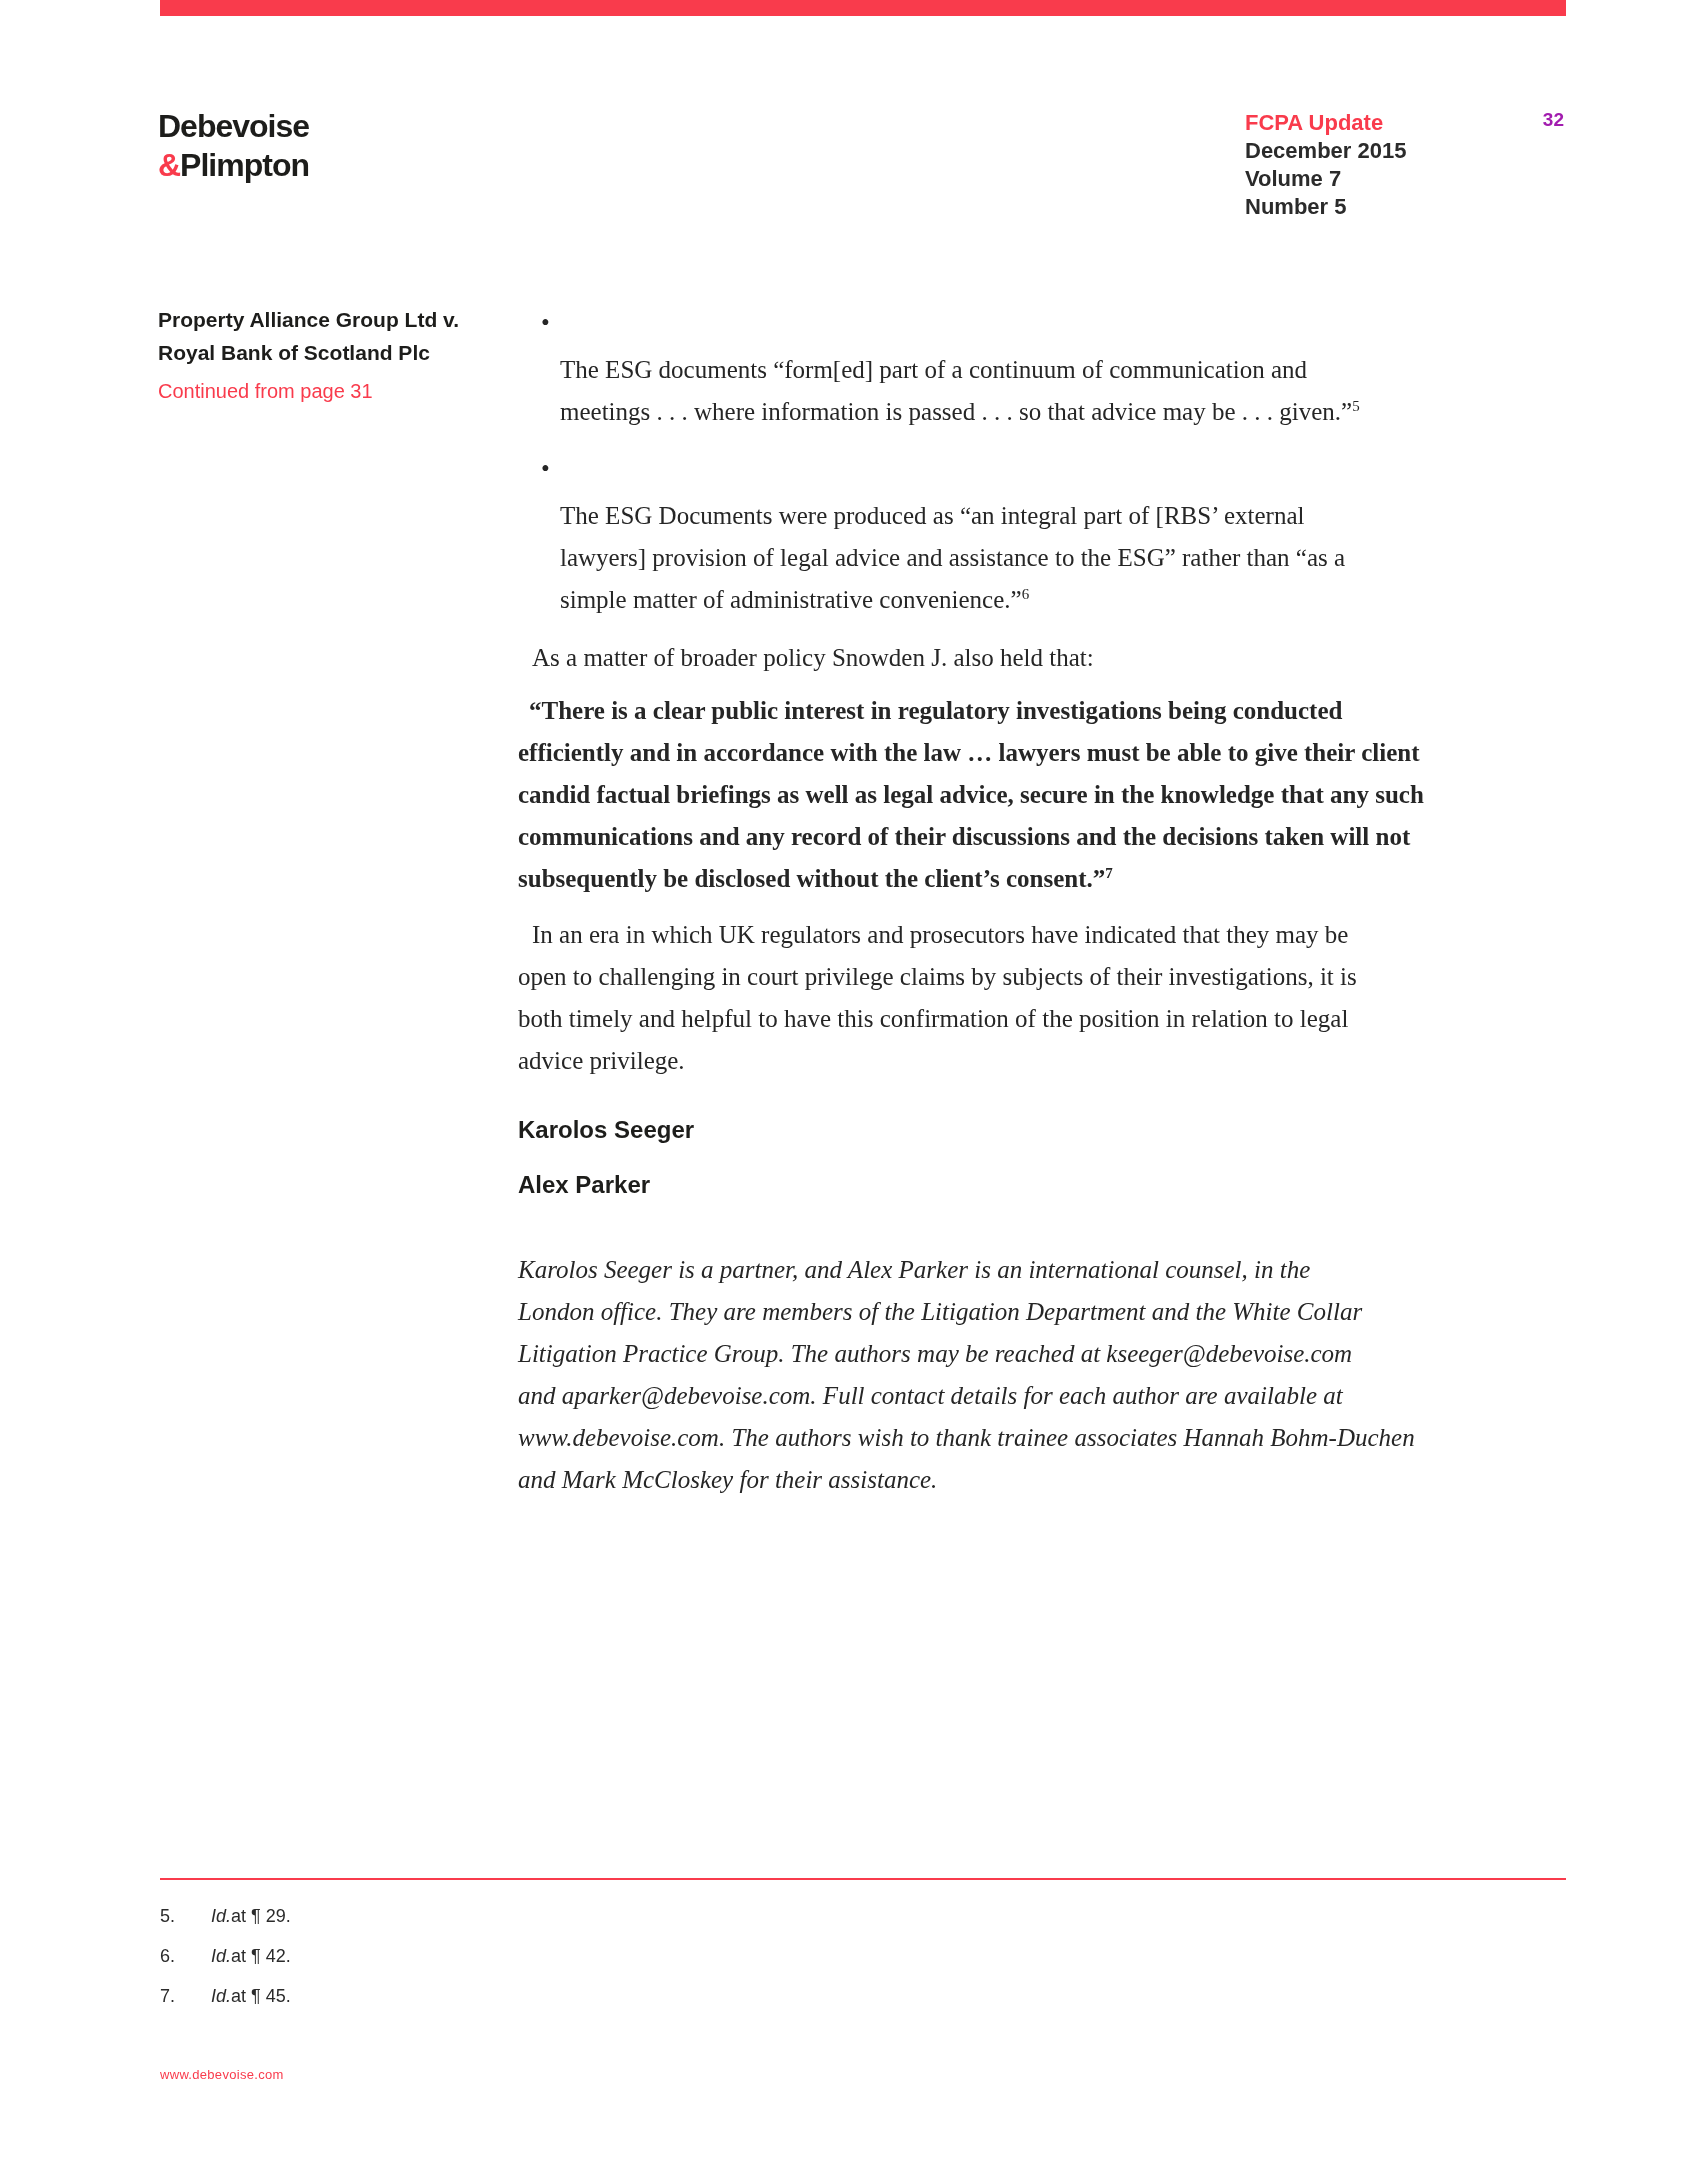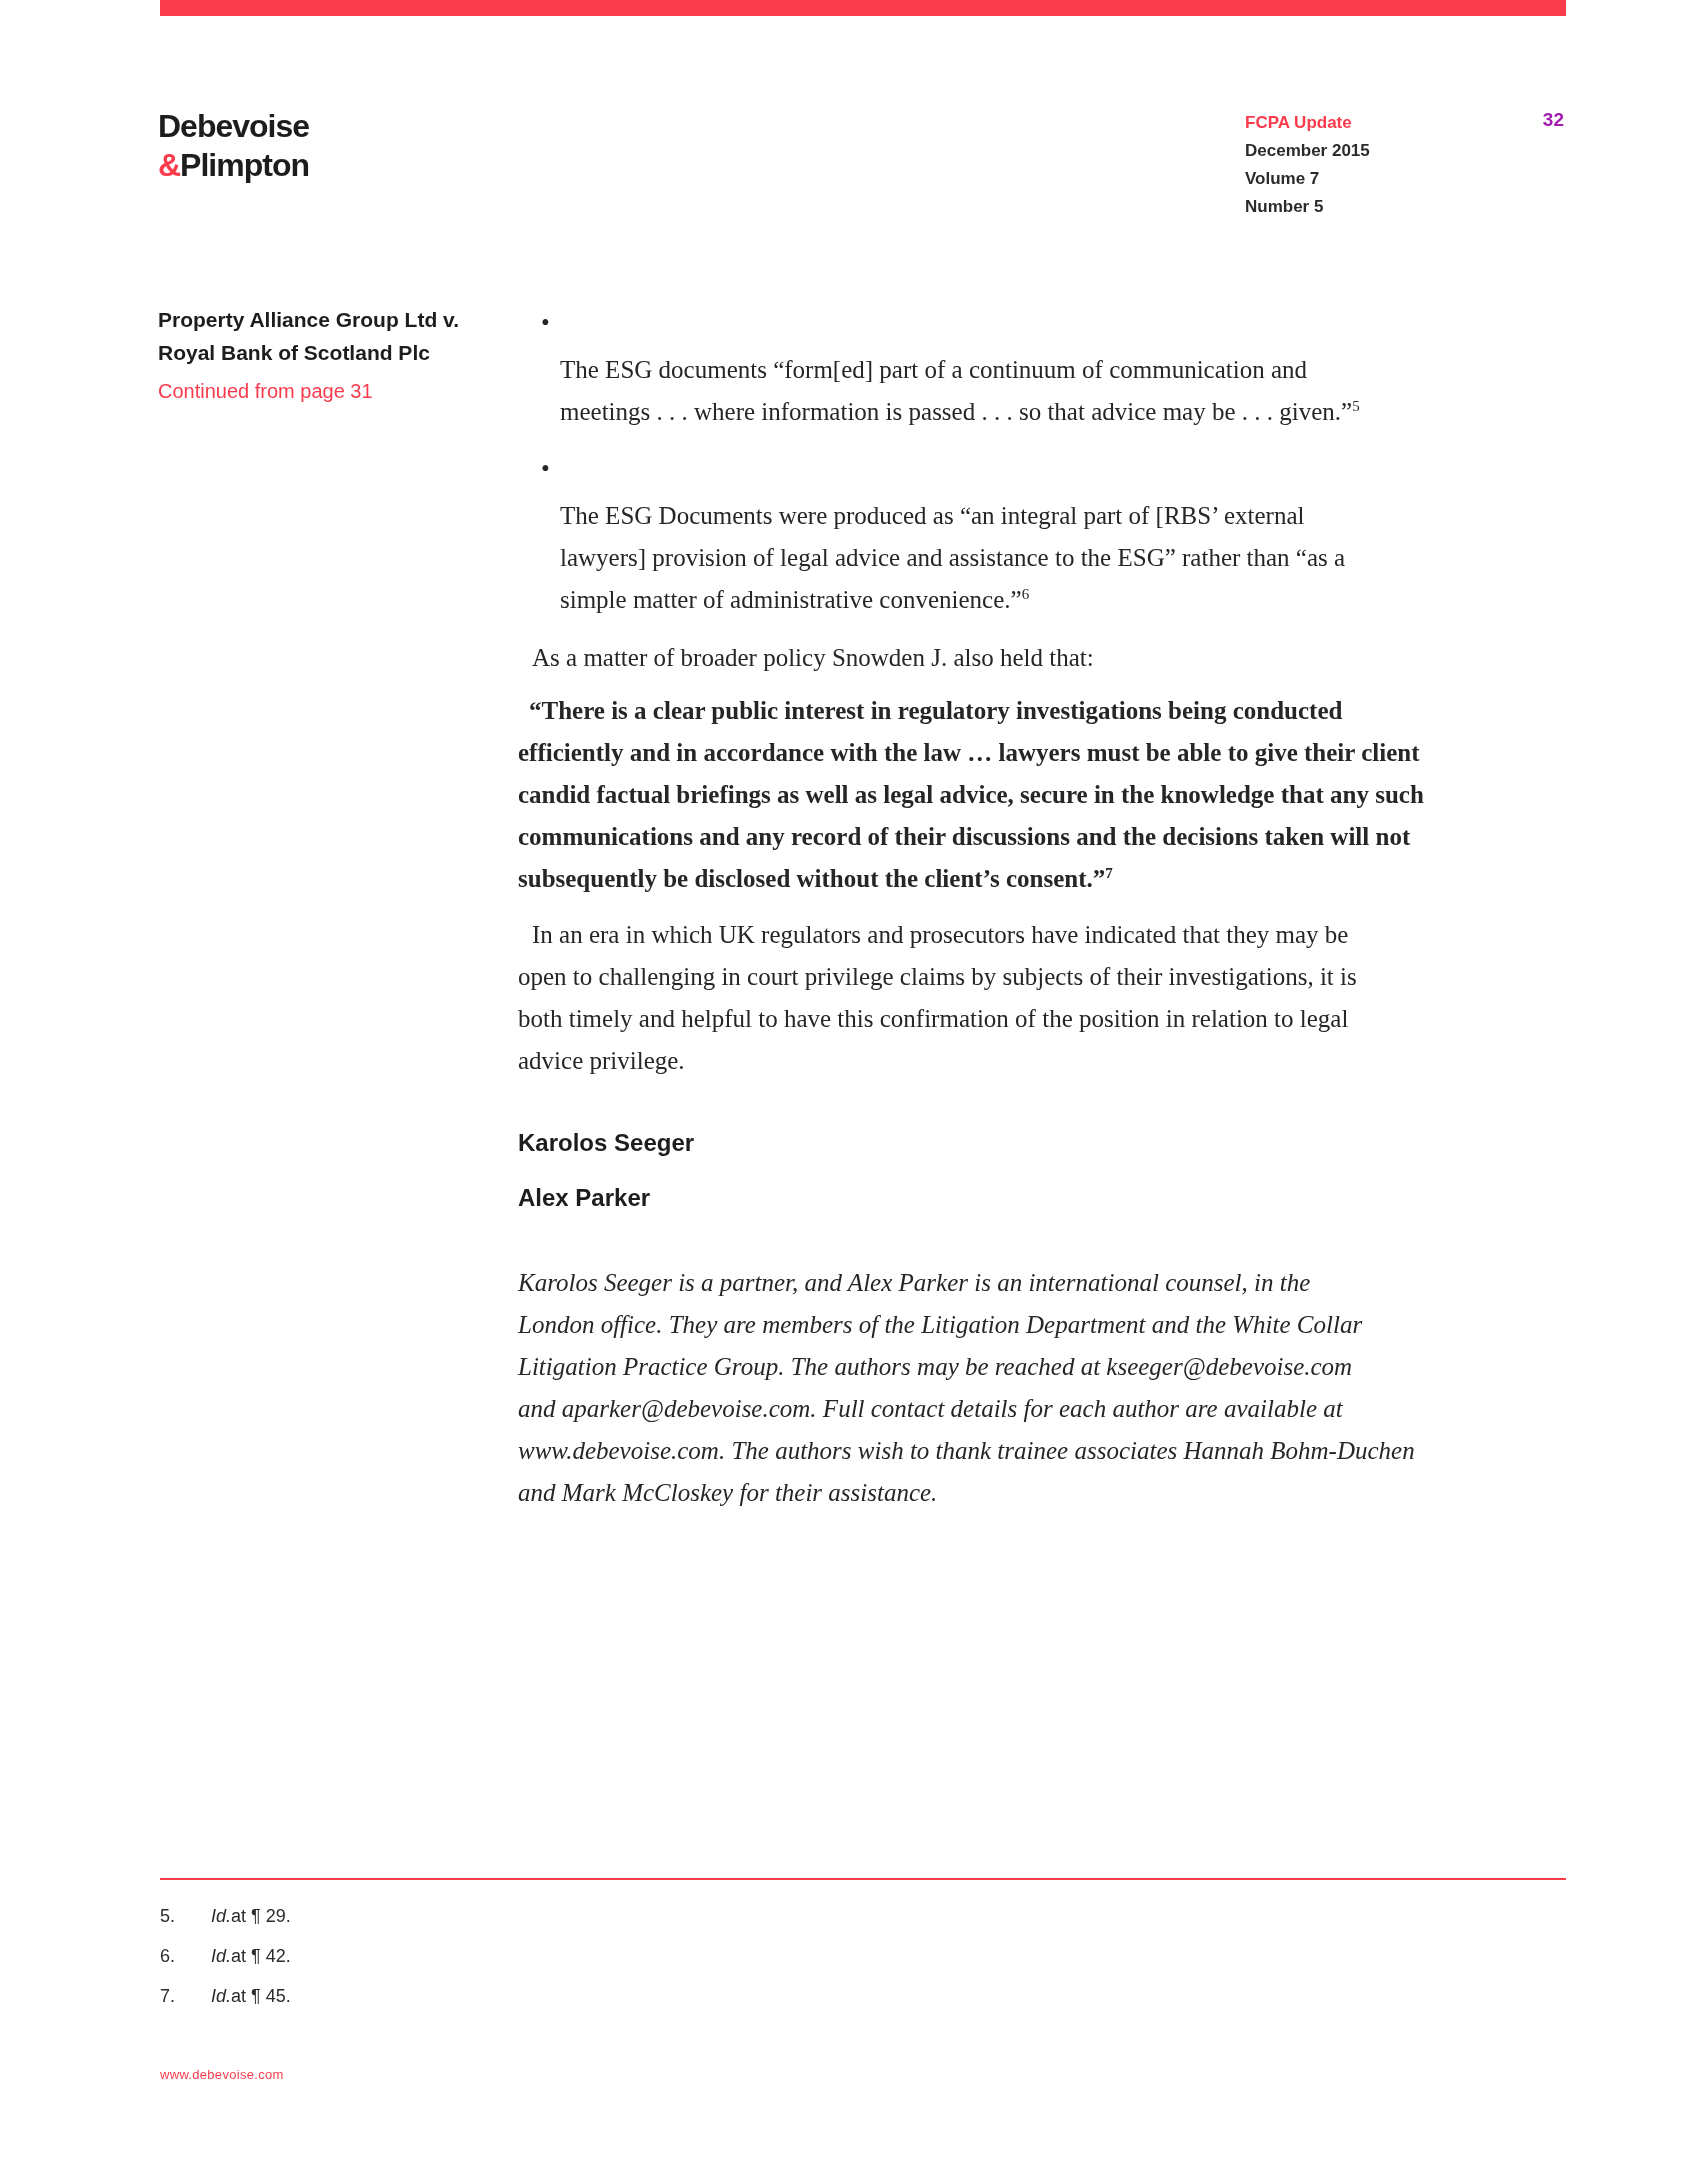--- a/index.html
+++ b/index.html
@@ -7,41 +7,41 @@
   body { position: relative; font-family: "Liberation Sans", sans-serif; color: #222222; }
 
   
   .topbar { position: absolute; left: 160px; top: 0; width: 1406px; height: 16px; background: #F93B4C; }
 
   
   .logo { position: absolute; left: 158px; top: 107px; font-weight: bold; font-size: 32px; line-height: 39px; letter-spacing: -1px; color: #1d1d1b; }
   .logo .amp { color: #F93B4C; }
 
   
-  .header-meta { position: absolute; left: 1245px; top: 109px; font-weight: bold; font-size: 17px; line-height: 28px; color: #2b2b2b; }
+  .header-meta { position: absolute; left: 1245px; top: 109px; font-weight: bold; font-size: 22px; line-height: 28px; color: #2b2b2b; }
   .header-meta .pub { color: #F93B4C; }
   .page-number { position: absolute; top: 109px; left: 1445px; width: 119px; text-align: right; font-weight: bold; font-size: 19px; color: #a21caf; }
 
   
   .sidebar { position: absolute; left: 158px; top: 303px; width: 342px; }
   .sidebar-title { font-weight: bold; font-size: 21px; line-height: 33px; color: #1d1d1b; white-space: pre-line; }
   .sidebar-continued { margin-top: 9px; font-size: 20px; line-height: 26px; color: #F93B4C; }
 
   
   .main { position: absolute; left: 518px; top: 302px; width: 1051px; font-family: "Liberation Serif", serif; font-size: 25px; line-height: 42px; color: #262626; }
   .bullet { display: flex; }
   .bullet + .bullet { margin-top: 15px; }
   .bullet .marker { width: 42px; padding-left: 23px; flex: none; }
   .bullet .btext { flex: 1; white-space: pre-line; margin-top: 47px; }
   sup { font-size: 15px; line-height: 0; vertical-align: 9px; }
   .para-intro { margin-top: 16px; text-indent: 14px; }
   .quote { margin-top: 11px; text-indent: 11px; white-space: pre-line; font-weight: bold; }
   .para-conclusion { margin-top: 14px; text-indent: 14px; white-space: pre-line; }
   .author { font-family: "Liberation Sans", sans-serif; font-weight: bold; font-size: 24px; line-height: 34px; color: #1d1d1b; }
-  .author-1 { margin-top: 44px; }
+  .author-1 { margin-top: 31px; }
   .author-2 { margin-top: 21px; }
   .bio { margin-top: 47px; font-style: italic; white-space: pre-line; }
 
   
   .footnote-rule { position: absolute; left: 160px; top: 1878px; width: 1406px; height: 2px; background: #F93B4C; }
   .footnotes { position: absolute; left: 160px; top: 1906px; font-size: 18px; color: #2b2b2b; }
   .footnote { display: flex; height: 22px; margin-bottom: 18px; }
   .footnote .fn-num { width: 51px; flex: none; }
   .footnote .fn-italic { font-style: italic; }
 

